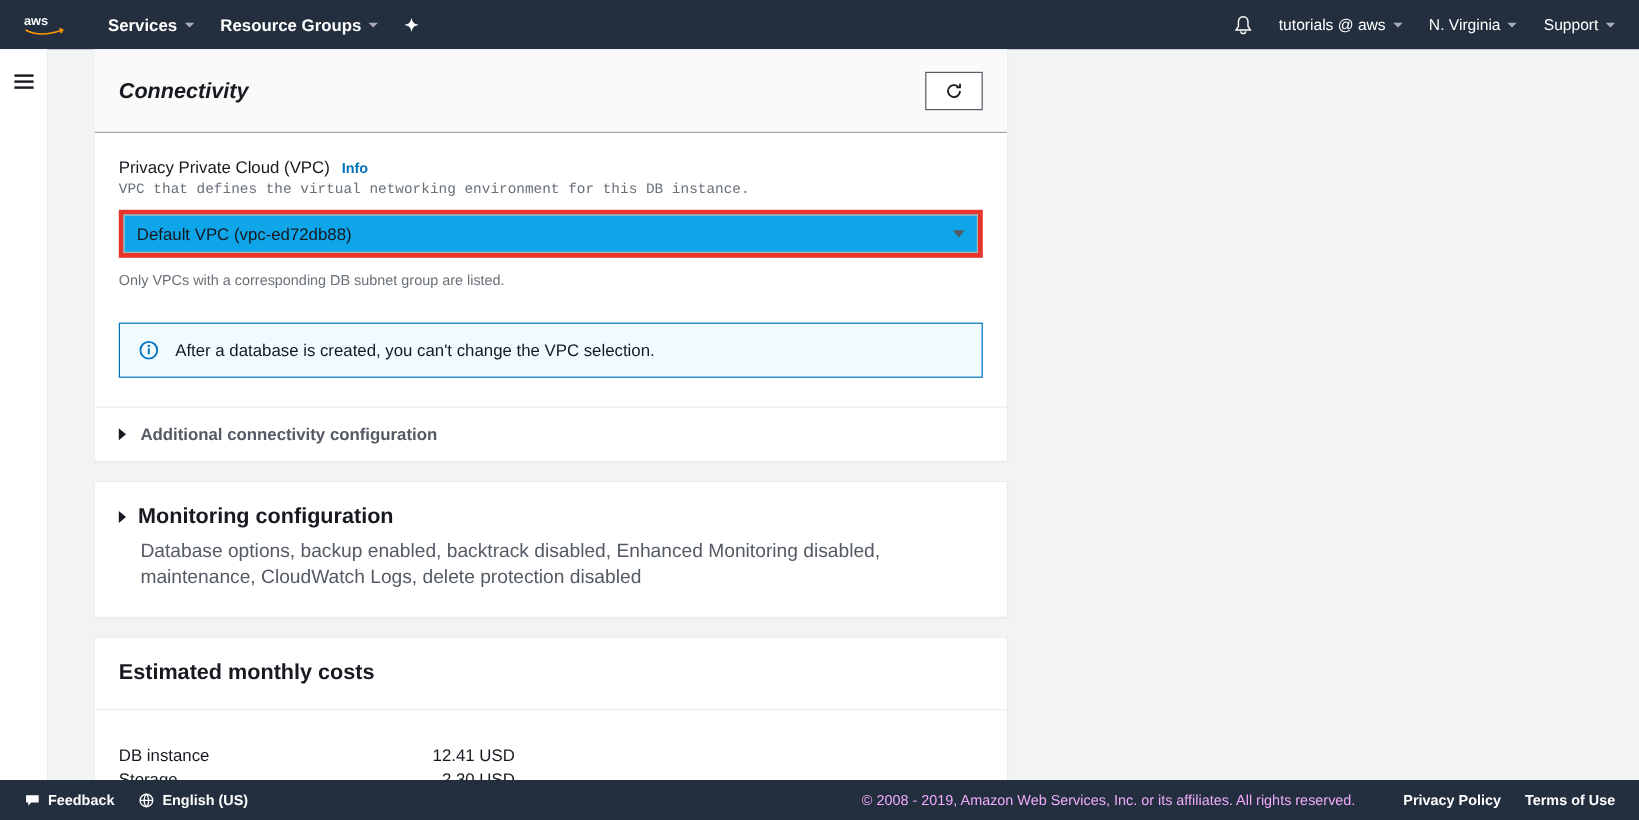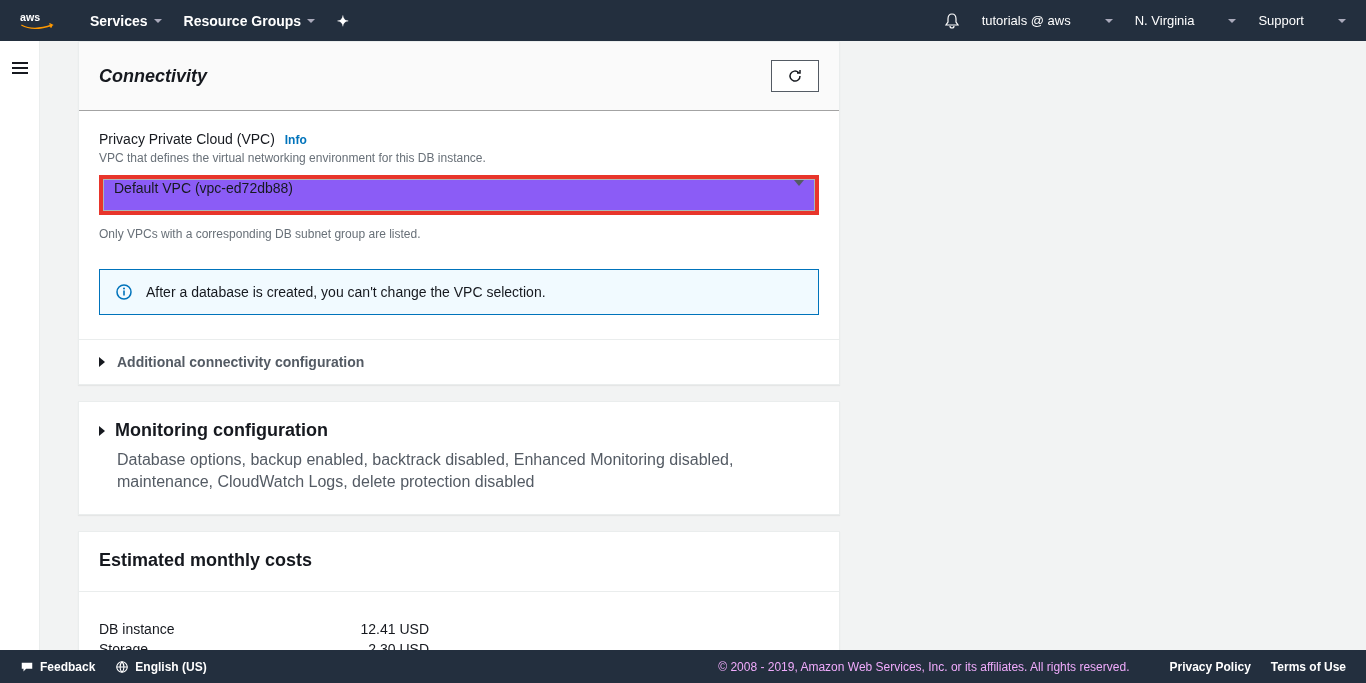--- a/index.html
+++ b/index.html
@@ -3,39 +3,39 @@
 <meta charset="utf-8">
 <style>
 * { box-sizing: border-box; margin: 0; padding: 0; }
 body { font-family: "Amazon Ember", "Helvetica Neue", Helvetica, Arial, sans-serif; font-size: 14px; color: #16191f; background: #f2f3f3; }
 .topnav { background: #232f3e; height: 41px; display: flex; align-items: center; padding: 0 20px; color: #fff; }
 .topnav .logo { margin-right: 30px; display:flex; align-items:flex-start; }
 .topnav .logo svg { width:40px; height:24px; }
 .topnav .nav-item { display: flex; align-items: center; margin-right: 22px; font-size: 14px; font-weight:700; cursor:pointer; }
 .topnav .nav-item .caret { margin-left: 6px; }
 .topnav-spacer { flex:1; }
-.topnav .right-item { display:flex; align-items:center; margin-left:22px; font-size:13px; cursor:pointer;gap:28px; }
+.topnav .right-item { display:flex; align-items:center; margin-left:22px; font-size:13px; cursor:pointer; }
 .caret { display:inline-block; width:0; height:0; border-left:4px solid transparent; border-right:4px solid transparent; border-top:4px solid #999; }
 .topnav .caret { border-top-color:#aab; }
 .pin-icon { color:#fff; font-size:14px;}
 .layout { display:flex; height:calc(683px - 41px - 33px); }
 .side-hamburger { width:40px; background:#fff; border-right:1px solid #eaeded; padding-top:18px; text-align:center; }
 .ham-lines { display:inline-block; width:16px; cursor:pointer; }
 .ham-lines span{ display:block; height:2px; background:#16191f; margin:3px 0; }
 .main { flex:1; padding:0 0 20px 0; overflow:auto; }
 .panel { background:#fff; border:1px solid #eaeded; box-shadow:0 1px 1px rgba(0,0,0,0.05); margin:0 0 16px 38px; width:762px; }
 .panel-header { background:#fafafa; padding:18px 20px; display:flex; align-items:center; justify-content:space-between; border-bottom:1px solid #a3a3a3;font-style:italic;}
 .panel-header h2 { font-size:18px; font-weight:700; }
 .refresh-btn { width:48px; height:32px; border:1px solid #545b64; background:#fff; display:flex; align-items:center; justify-content:center; cursor:pointer; }
 .panel-body { padding:20px 20px 24px 20px; }
 .field-label { font-size:14px; color:#16191f; display:inline; }
 .info-link { color:#0073bb; font-size:12px; font-weight:700; margin-left:6px; cursor:pointer;}
-.hint { color:#687078; font-size:12px; margin-top:4px; }
+.hint { color:#687078; font-size:12px; margin-top:4px;font-family:Liberation Mono, monospace; }
 .select-wrap { border:4px solid #e8352b; margin-top:10px; }
-.select-box { border:1px solid #aab7b8; height:32px; display:flex; justify-content:space-between; padding:0 10px; background:#8b5cf6; cursor:pointer;}
+.select-box { border:1px solid #aab7b8; height:32px; display:flex; align-items:center; justify-content:space-between; padding:0 10px; background:#0ea5e9; cursor:pointer;}
 .select-box .tri { width:0; height:0; border-left:5px solid transparent; border-right:5px solid transparent; border-top:6px solid #545b64; }
 .hint2 { color:#687078; font-size:12px; margin-top:12px; }
 .alert { border:1px solid #0073bb; background:#f1faff; padding:14px 16px; margin-top:28px; display:flex; align-items:center; }
 .alert .info-icon { margin-right:14px; display:flex; }
 .alert .msg { font-size:14px; color:#16191f; }
 .expand-row { border-top:1px solid #eaeded; padding:14px 20px; display:flex; align-items:center; cursor:pointer;}
 .expand-caret { display:inline-block; width:0; height:0; border-top:5px solid transparent; border-bottom:5px solid transparent; border-left:6px solid #16191f; margin-right:12px;}
 .expand-row .label { font-weight:700; color:#545b64; font-size:14px;}
 .panel-simple { background:#fff; border:1px solid #eaeded; box-shadow:0 1px 1px rgba(0,0,0,0.05); margin:0 0 16px 38px; width:762px; padding:0;}
 .panel-simple .inner { padding:18px 20px 20px 20px; }

